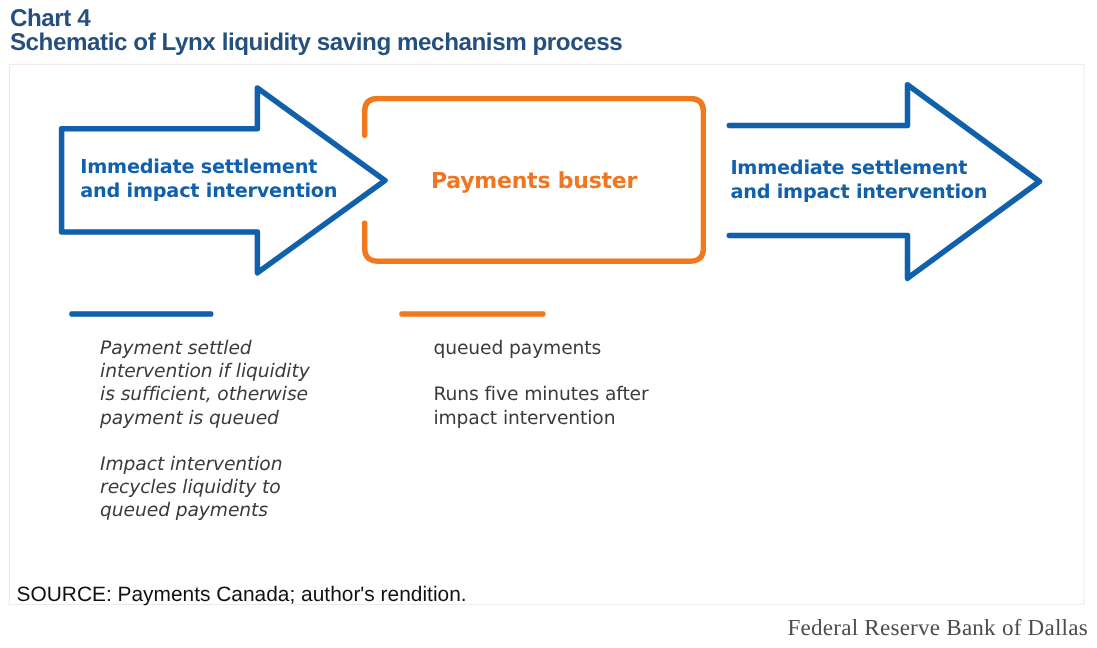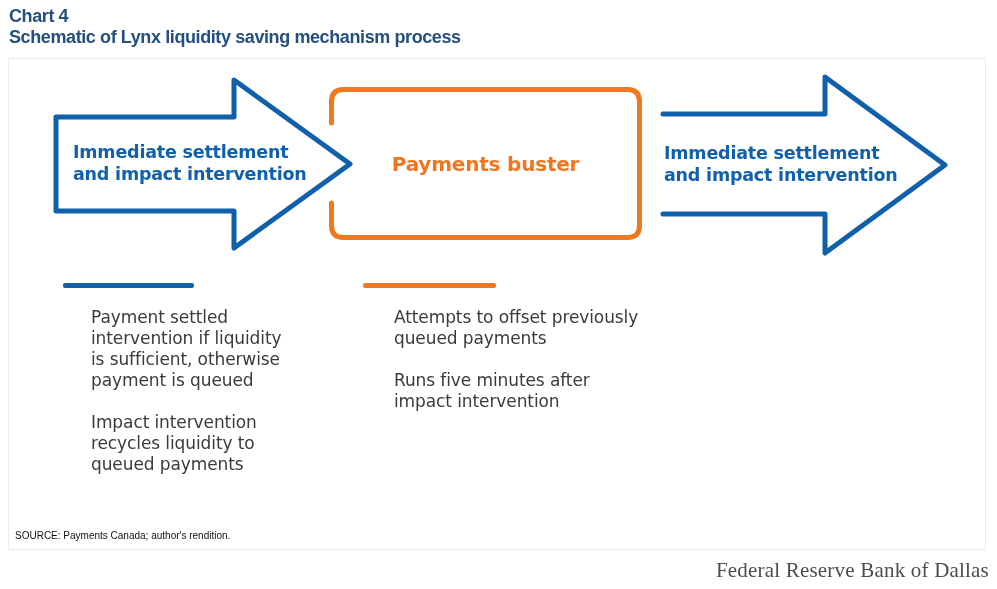--- a/index.html
+++ b/index.html
@@ -10,21 +10,21 @@
     font-family: "DejaVu Sans", sans-serif;
     overflow: hidden;
   }
 
   
   .title-block {
     position: absolute; left: 9px; top: 6px;
     color: #254f7d;
     font-family: "Liberation Sans", sans-serif;
     font-weight: bold;
-    font-size: 18px;
+    font-size: 22px;
     line-height: 21px;
     letter-spacing: -0.4px;
     white-space: nowrap;
   }
 
   
   .figure {
     position: absolute; left: 8px; top: 58px;
     width: 978px; height: 492px;
     border: 1px solid #ececec;
@@ -65,31 +65,31 @@
   .rule-blue   { left: 54px;  top: 224px; width: 131px; background: #1160ab; }
   .rule-orange { left: 354px; top: 224px; width: 133px; background: #f0791f; }
 
   .notes {
     position: absolute;
     color: #3b3b3b;
     font-size: 17px;
     line-height: 21px;
     letter-spacing: -0.1px;
   }
-  .notes-left   { left: 82px;  top: 248px; width: 230px; }
+  .notes-left   { left: 82px;  top: 248px; width: 230px; font-style: italic; }
   .notes-middle { left: 385px; top: 248px; width: 270px; }
   .notes .para2 { margin-top: 21px; }
   .ln { display: block; white-space: nowrap; }
 
   
   .source-line {
     position: absolute; left: 15px; top: 530px;
     color: #111111;
     font-family: "Liberation Sans", sans-serif;
-    font-size: 10px;
+    font-size: 19px;
     white-space: nowrap;
   }
   .attribution {
     position: absolute; right: 8px; top: 558px;
     color: #4d4d4d;
     font-size: 21px;
     letter-spacing: 0.2px;
     white-space: nowrap;
     font-family: Liberation Serif, serif;
   }
@@ -140,21 +140,20 @@
     </div>
     <div class="para2">
       <span class="ln">Impact intervention</span>
       <span class="ln">recycles liquidity to</span>
       <span class="ln">queued payments</span>
     </div>
   </div>
 
   <div class="notes notes-middle">
     <div class="para1">
-      <span class="ln">Attempts to offset previously</span>
       <span class="ln">queued payments</span>
     </div>
     <div class="para2">
       <span class="ln">Runs five minutes after</span>
       <span class="ln">impact intervention</span>
     </div>
   </div>
 
 </div>
 

